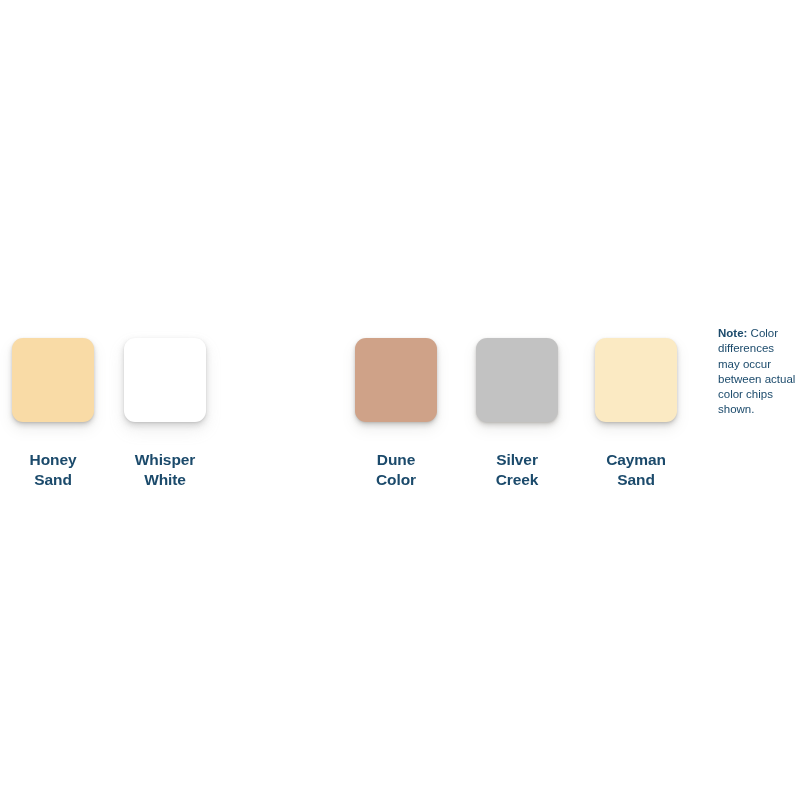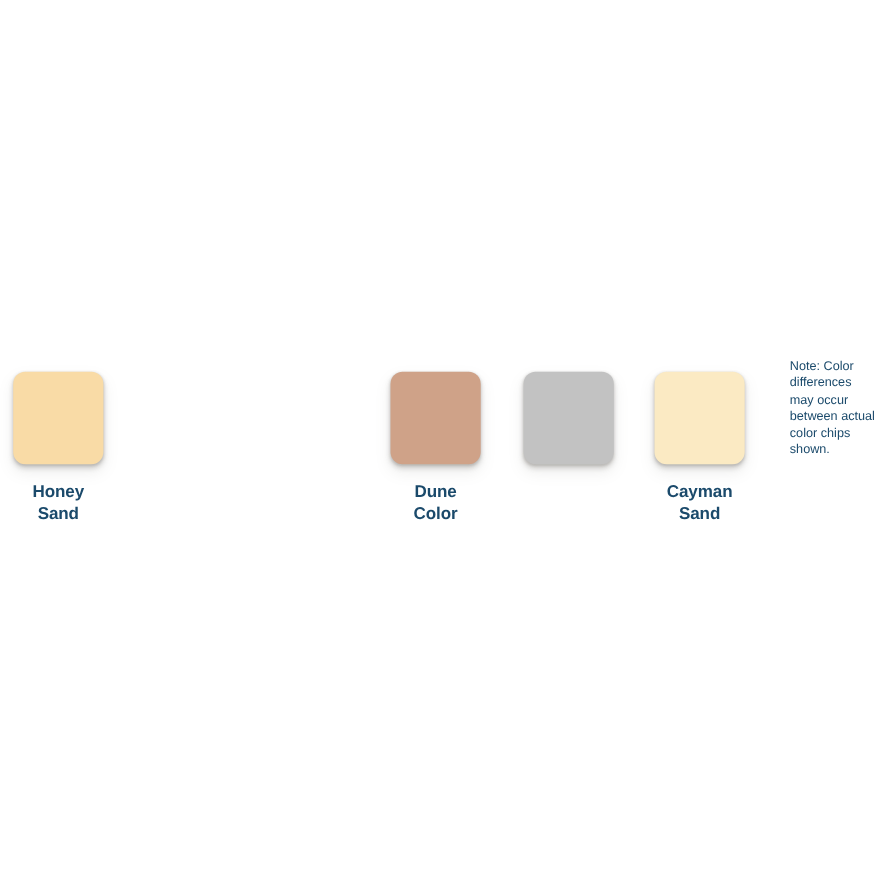--- a/index.html
+++ b/index.html
@@ -45,61 +45,67 @@
 
   
   .chip-swatch.is-white {
     box-shadow:
       0 3px 6px rgba(150, 150, 150, 0.38),
       0 1px 2px rgba(150, 150, 150, 0.28),
       0 8px 16px rgba(160, 160, 160, 0.18);
   }
 
   .chip-label {
-    margin-top: 16px;
+    margin-top: 28px;
     text-align: center;
     font-size: 15.5px;
     font-weight: bold;
     line-height: 1.28;
     color: #1b4a6b;
     letter-spacing: -0.1px;
     white-space: pre-line;
   }
 
   
   #note-block {
     position: absolute;
     left: 718px;
     top: 326px;
     width: 80px;
     font-size: 11.5px;
     line-height: 1.33;
     color: #1b4a6b;
   }
   #note-block .note-lead {
-    font-weight: normal;
+    font-weight: bold;
   }
 </style>
 </head>
 <body>
 
 <div id="palette-band">
 
 <div class="chip" style="left: 12px;">
       <div class="chip-swatch" title="Honey Sand" style="background: rgb(249, 219, 166);"></div>
       <div class="chip-label">Honey
 Sand</div>
     </div>
+    <div class="chip" style="left: 124px;">
+      <div class="chip-swatch is-white" title="Whisper White" style="background: rgb(255, 255, 255);"></div>
+      <div class="chip-label">Whisper
+White</div>
+    </div>
     <div class="chip" style="left: 355px;">
       <div class="chip-swatch" title="Dune Shadow" style="background: rgb(207, 162, 136);"></div>
       <div class="chip-label">Dune
 Color</div>
     </div>
     <div class="chip" style="left: 476px;">
       <div class="chip-swatch" title="Silver Creek" style="background: rgb(194, 194, 194);"></div>
+      <div class="chip-label">Silver Creek</div>
     </div>
     <div class="chip" style="left: 595px;">
       <div class="chip-swatch" title="Cayman Sand" style="background: rgb(251, 234, 195);"></div>
       <div class="chip-label">Cayman
 Sand</div>
     </div>
   </div>
 
 <div id="note-block">
   <span class="note-lead">Note:</span><span class="note-body"> Color differences may occur between actual color chips shown.</span>

